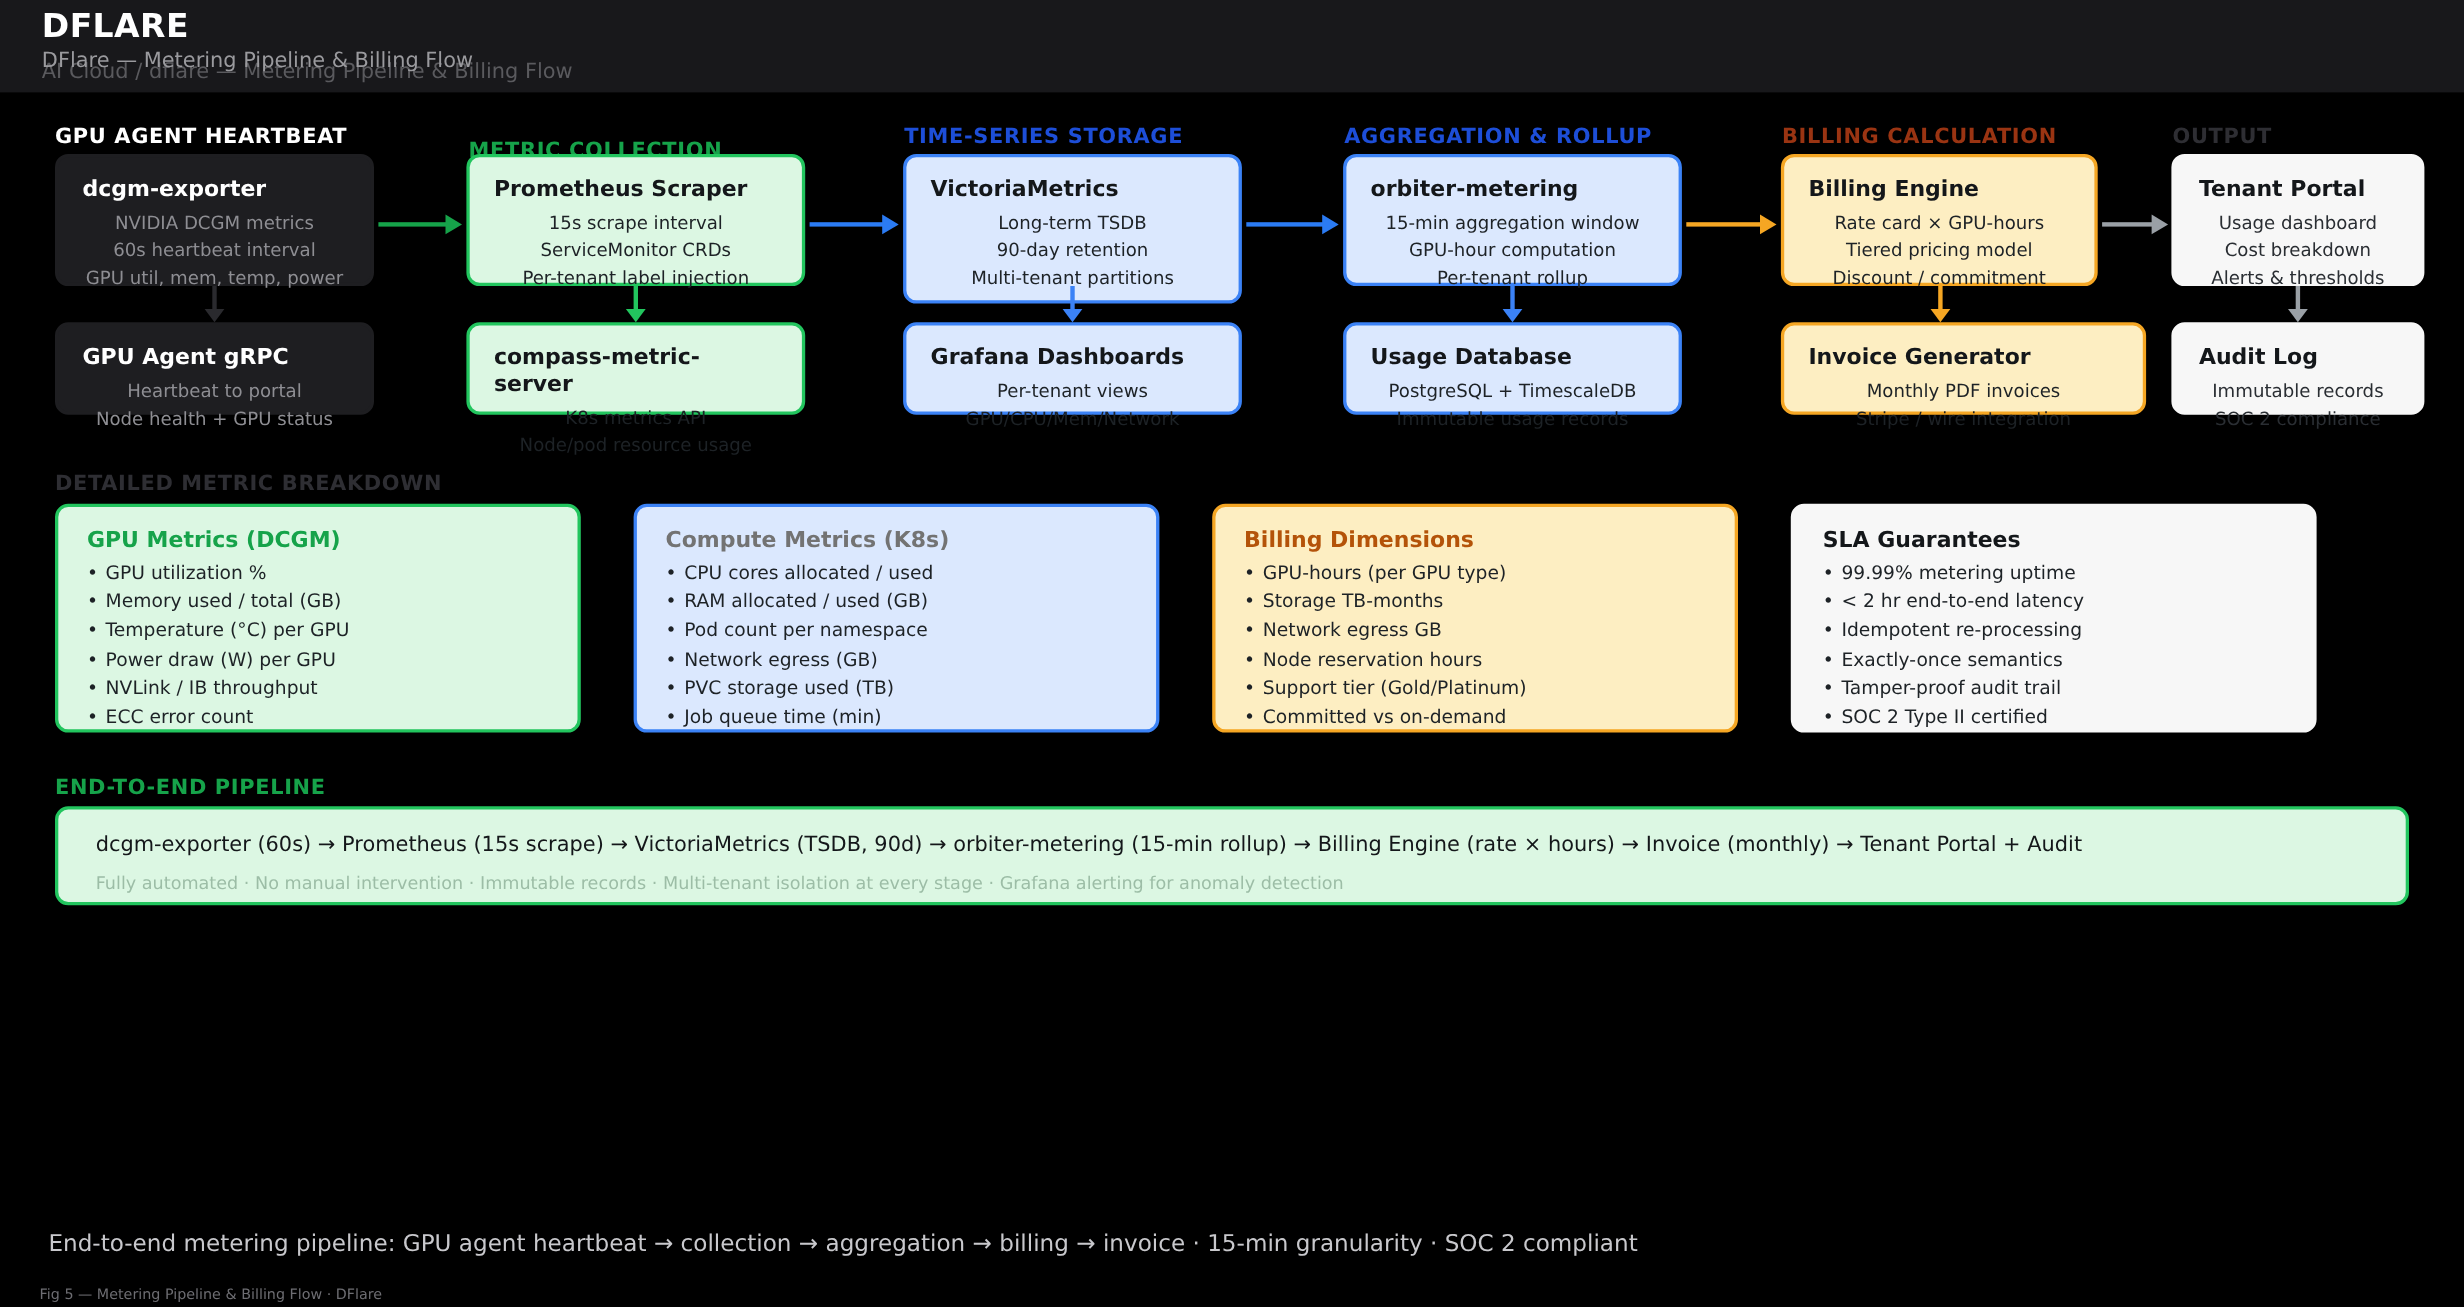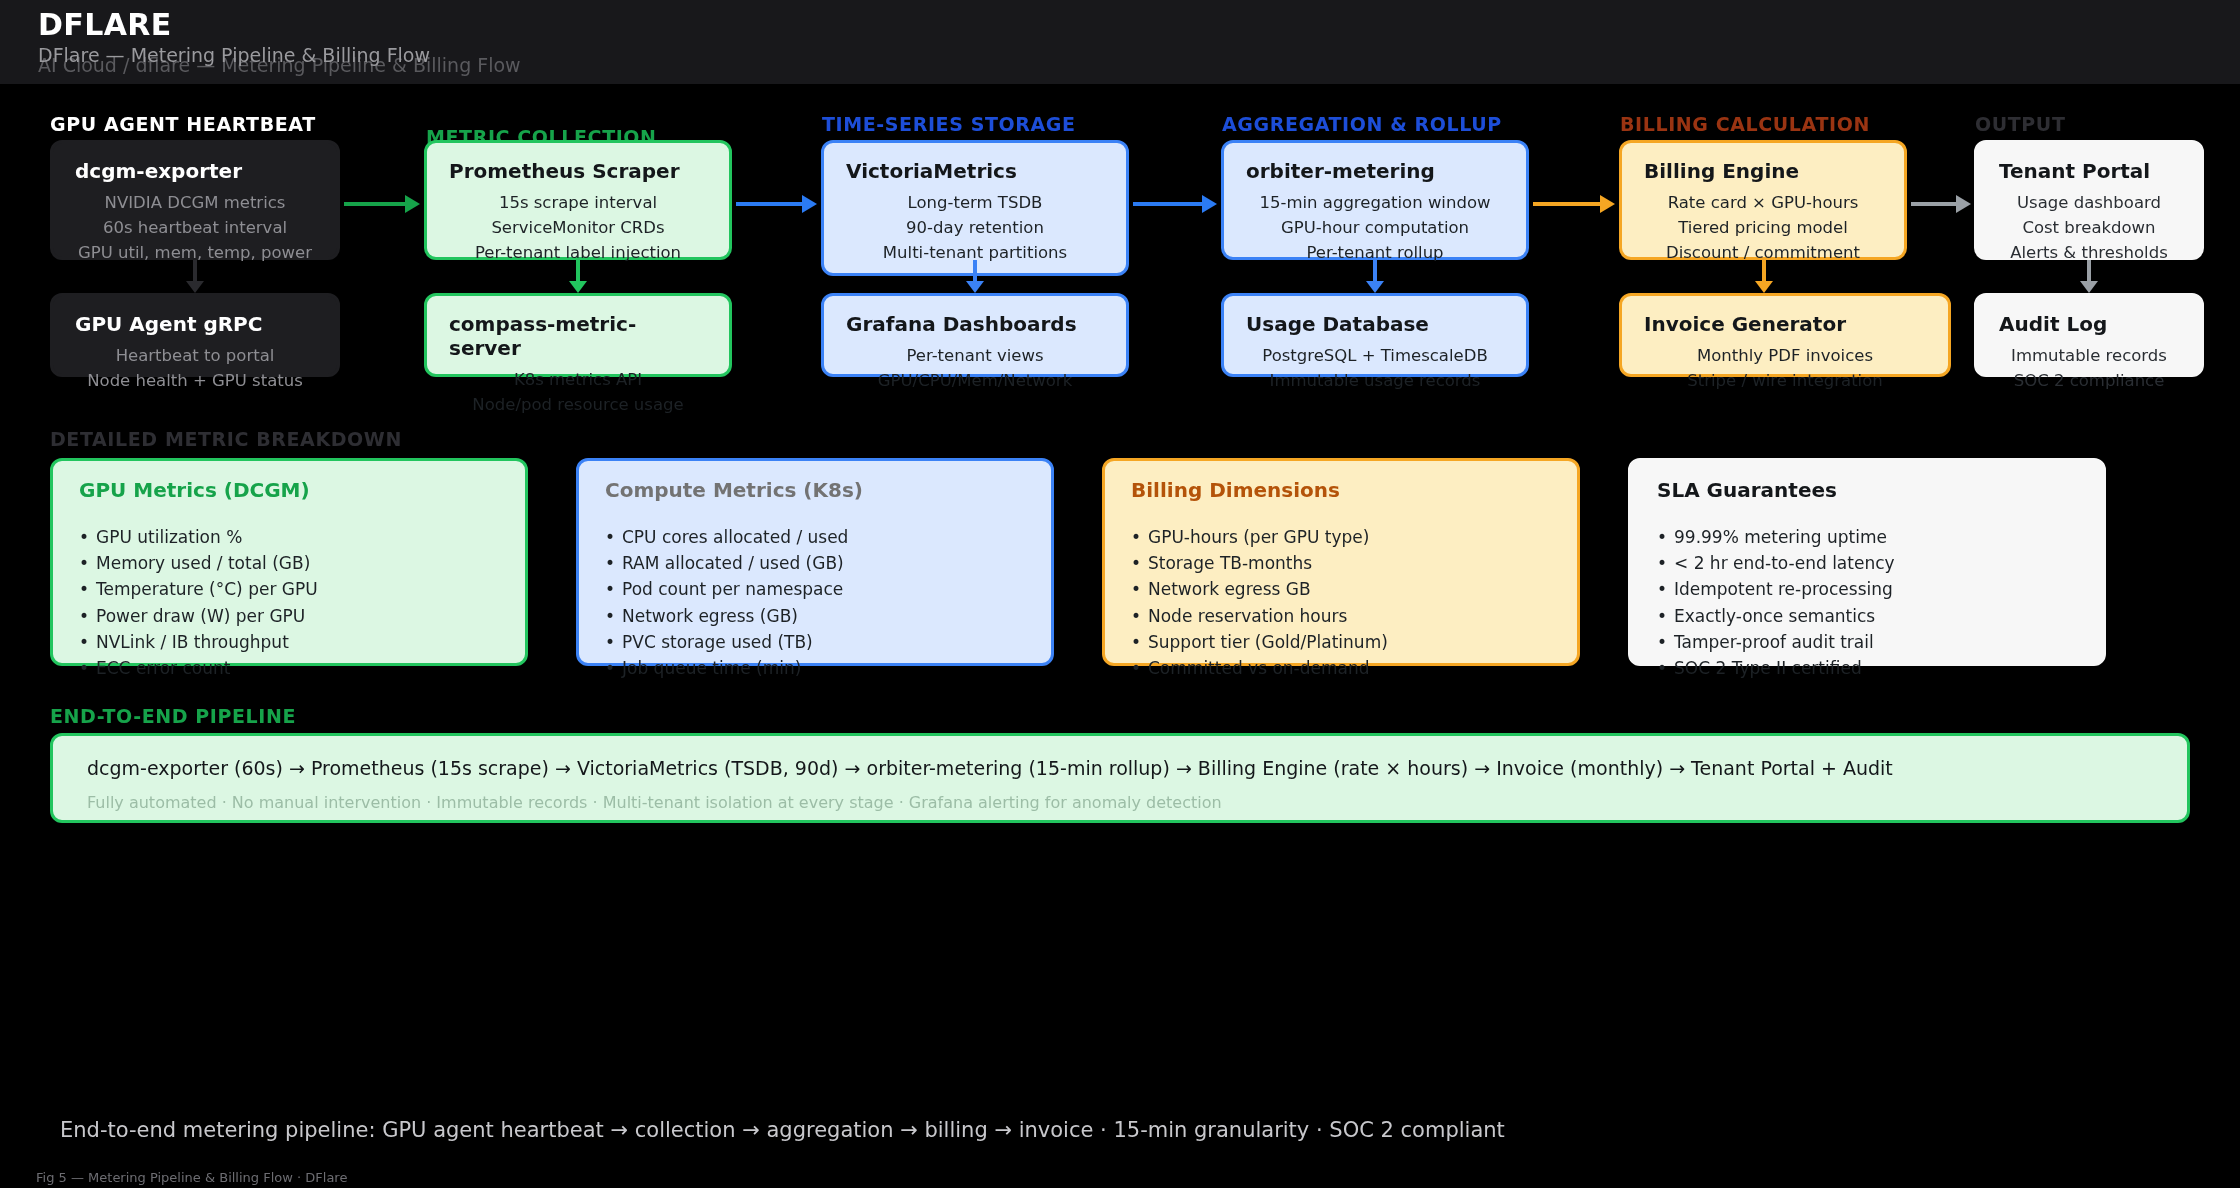--- a/index.html
+++ b/index.html
@@ -92,21 +92,21 @@
   }
 
   
   .section-title {
     position: absolute; font-size: 19px; font-weight: 700; letter-spacing: 0.6px;
   }
   .card {
     position: absolute; border-radius: 12px; border: 3px solid transparent;
     padding: 17px 24px 20px 26px;
   }
-  .card .c-title { font-size: 20px; font-weight: 700; margin-bottom: 22px; }
+  .card .c-title { font-size: 20px; font-weight: 700; margin-bottom: 6px; }
   .card ul { list-style: none; }
   .card li {
     font-size: 17px; line-height: 1.54; color: #1d2226;
     position: relative; padding-left: 17px;
   }
   .card li::before {
     content: "•"; position: absolute; left: 0; top: 0; color: #1d2226;
   }
   .card.green { background: #dcf7e3; border-color: #22c55e; }
   .card.green .c-title { color: #16a34a; }
@@ -121,21 +121,21 @@
   .pipeline-box {
     position: absolute; border-radius: 12px;
     background: #dcf7e3; border: 3px solid #22c55e;
     padding: 20px 34px 22px 34px;
   }
   .pipeline-main { font-size: 19px; color: #14171a; font-weight: 400; line-height: 1.3; }
   .pipeline-sub { font-size: 16px; color: #9cbda6; margin-top: 12px; font-weight: 400; }
 
   
   .footer-note {
-    position: absolute; left: 60px; top: 1118px;
+    position: absolute; left: 44px; top: 1118px;
     font-size: 21px; color: #c8c8cc; font-weight: 400;
   }
   .footer-fig {
     position: absolute; left: 36px; top: 1170px;
     font-size: 13px; color: #6d6d72; font-weight: 400;
   }
 </style>
 </head>
 <body>
 

